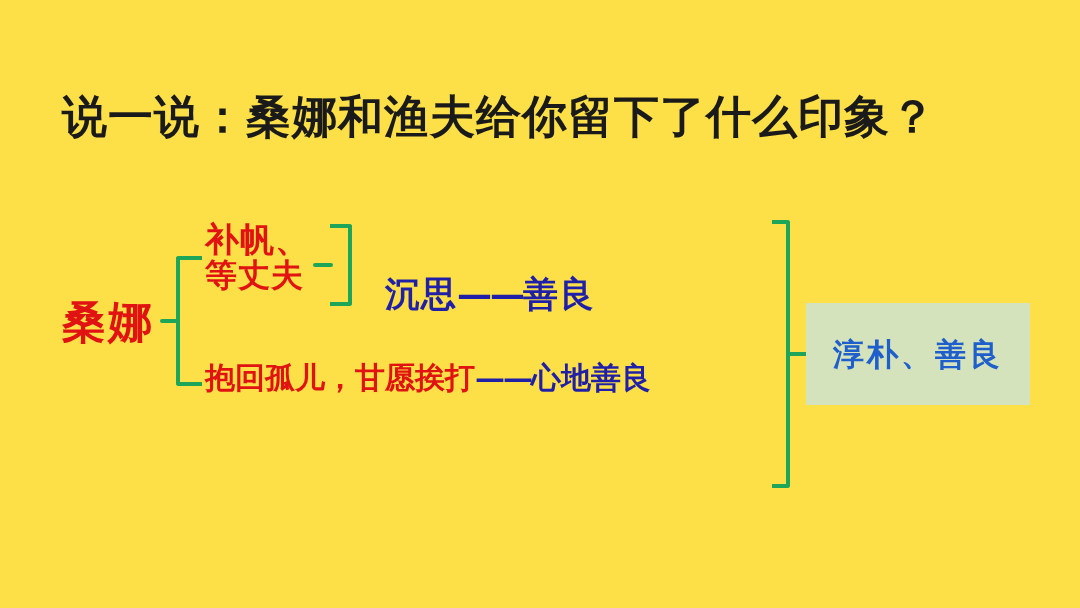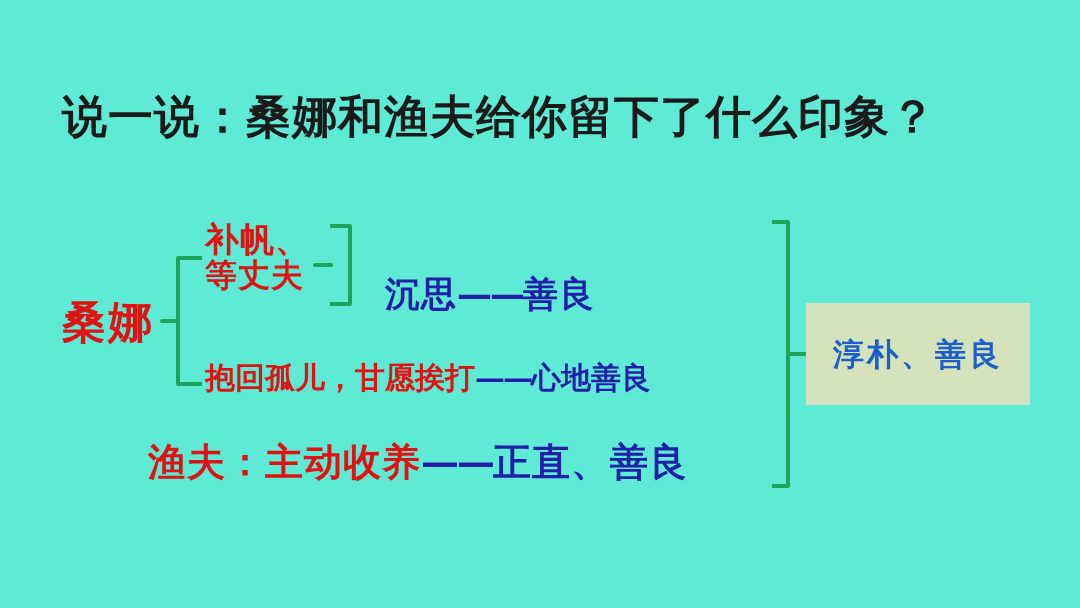--- a/index.html
+++ b/index.html
@@ -5,21 +5,21 @@
 <style>
   html, body {
     margin: 0;
     padding: 0;
     background: #ffffff;
   }
   #slide {
     position: relative;
     width: 1080px;
     height: 608px;
-    background: #5eead4;
+    background: #fde047;
     overflow: hidden;
     font-family: "DejaVu Sans", "Liberation Sans", sans-serif;
   }
 
   
   .title {
     position: absolute;
     left: 62px;
     top: 92px;
     width: 940px;
@@ -201,23 +201,20 @@
 
 
   <div class="tx n-line3">
     <span class="red">抱回孤儿，甘愿挨打</span><span class="blue dash">——</span><span class="blue">心地善良</span>
   </div>
 
   <div class="tx blue n-line2">
     <span>沉思</span><span class="dash">——</span><span>善良</span>
   </div>
 
-  <div class="tx n-line4">
-    <span class="red">渔夫：主动收养</span><span class="blue dash">——</span><span class="blue">正直、善良</span>
-  </div>
 
   <div class="brk brk-big"></div>
   <div class="brk-big-stem"></div>
 
   <div class="conclusion-box">
     <div class="cline">淳朴、善良</div>
   </div>
 
 </div>
 

